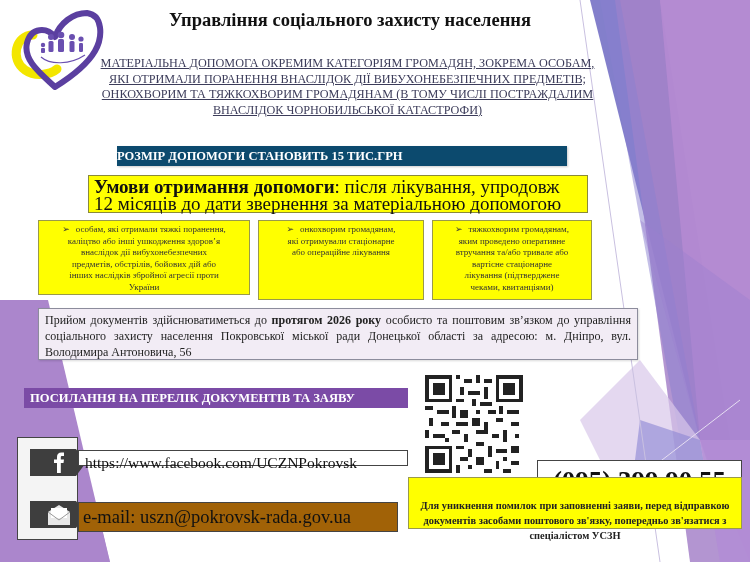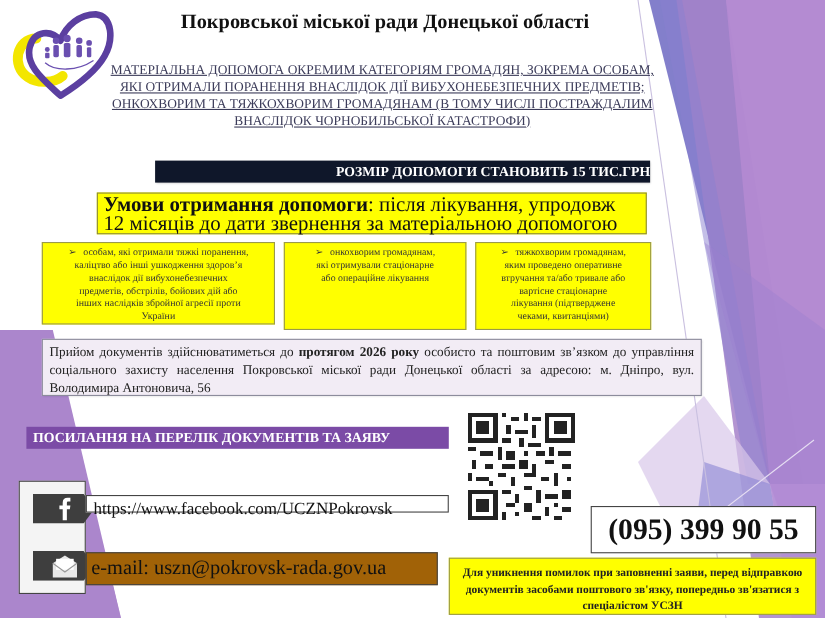--- a/index.html
+++ b/index.html
@@ -19,24 +19,23 @@
     left: 130px; top: 10px; width: 440px; text-align: center;
     font-weight: bold; font-size: 18.5px; line-height: 21px; color: #111;
   }
   .subtitle {
     left: 95px; top: 56px; width: 505px; text-align: center;
     font-weight: normal; font-size: 12.2px; line-height: 15.6px; color: #3c3c5a;
     text-decoration: underline;
   }
   .amount-bar {
     left: 117px; top: 146px; width: 450px; height: 20px;
-    background: #0f172a; color: #fff; font-weight: bold; font-size: 12.5px;
-    text-align: right; line-height: 20px;
+    background: #0c4a6e; color: #fff; font-weight: bold; font-size: 12.5px;
+    text-align: left; line-height: 20px;
     box-shadow: 1px 1px 2px rgba(0,0,0,0.2);
-    margin-left: 24px;
   }
   .conditions {
     left: 88px; top: 175px; width: 500px; height: 38px;
     background: #ffff00; border: 1px solid #8a8a3a;
     font-size: 19px; line-height: 17px; padding: 2px 5px; box-sizing: border-box;
   }
   .conditions b { font-weight: bold; }
   .cat-box {
     top: 220px; background: #ffff00; border: 1px solid #9a9a4a;
     font-size: 9px; line-height: 11.6px; text-align: center;
@@ -76,24 +75,24 @@
     border: 1px solid #444; background: #a16207; box-sizing: border-box;
     font-size: 18.5px; line-height: 28px; padding-left: 4px;
   }
   .qr { left: 425px; top: 375px; width: 98px; height: 98px; background: #fff; }
   .phone {
     left: 537px; top: 460px; width: 205px; height: 43px;
     border: 1px solid #444; background: #fff; box-sizing: border-box;
     font-weight: bold; font-size: 27px; line-height: 41px; text-align: center;
   }
   .note {
-    left: 408px; top: 507px; width: 334px; height: 52px;
+    left: 408px; top: 477px; width: 334px; height: 52px;
     background: #ffff00; border: 1px solid #9a9a4a; box-sizing: border-box;
     font-weight: bold; font-size: 10.4px; line-height: 15.2px; text-align: center;
-    padding-top: 6px; color: #222;
+    padding-top: 20px; color: #222;
   }
 </style>
 </head>
 <body>
 
 <svg class="bg" width="750" height="562" viewBox="0 0 750 562">
   <polygon points="0,360 0,562 40,562" fill="#b48ad0"></polygon>
   <polygon points="0,300 0,562 110,562 45,300" fill="#b898d4" opacity="0.9"></polygon>
   <polygon points="0,300 48,300 110,562 0,562" fill="#ab86cc"></polygon>
   <polygon points="590,0 660,0 730,440 700,440" fill="#7c78c8" opacity="0.95"></polygon>
@@ -120,21 +119,21 @@
       <rect x="64.5" y="36" width="5" height="11" rx="1.5"></rect>
     <circle cx="76" cy="34" r="2.6"></circle>
       <rect x="74" y="38" width="4" height="9" rx="1.2"></rect>
     <circle cx="38" cy="40" r="2.2"></circle>
       <rect x="36" y="43" width="4" height="5" rx="1"></rect>
   </g>
   <path d="M36,52 C45,60 65,60 80,50" fill="none" stroke="#6a4fb0" stroke-width="1.2"></path>
 </svg>
 
 <div class="abs title">
-  <div>Покровської міської ради Донецької області</div>
+  <div>Управління соціального захисту населення</div>
 </div>
 
 <div class="abs subtitle">МАТЕРІАЛЬНА ДОПОМОГА ОКРЕМИМ КАТЕГОРІЯМ ГРОМАДЯН, ЗОКРЕМА ОСОБАМ, ЯКІ ОТРИМАЛИ ПОРАНЕННЯ ВНАСЛІДОК ДІЇ ВИБУХОНЕБЕЗПЕЧНИХ ПРЕДМЕТІВ; ОНКОХВОРИМ ТА ТЯЖКОХВОРИМ ГРОМАДЯНАМ (В ТОМУ ЧИСЛІ ПОСТРАЖДАЛИМ ВНАСЛІДОК ЧОРНОБИЛЬСЬКОЇ КАТАСТРОФИ)</div>
 
 <div class="abs amount-bar">РОЗМІР ДОПОМОГИ СТАНОВИТЬ 15 ТИС.ГРН</div>
 
 <div class="abs conditions"><b>Умови отримання допомоги</b><span>: після лікування, упродовж 12 місяців до дати звернення за матеріальною допомогою</span></div>
 
 <div class="abs cat-box cat1">
   <span class="bullet">➢</span><span>особам, які отримали тяжкі поранення, каліцтво або інші ушкодження здоров’я внаслідок дії вибухонебезпечних предметів, обстрілів, бойових дій або інших наслідків збройної агресії проти України</span>

